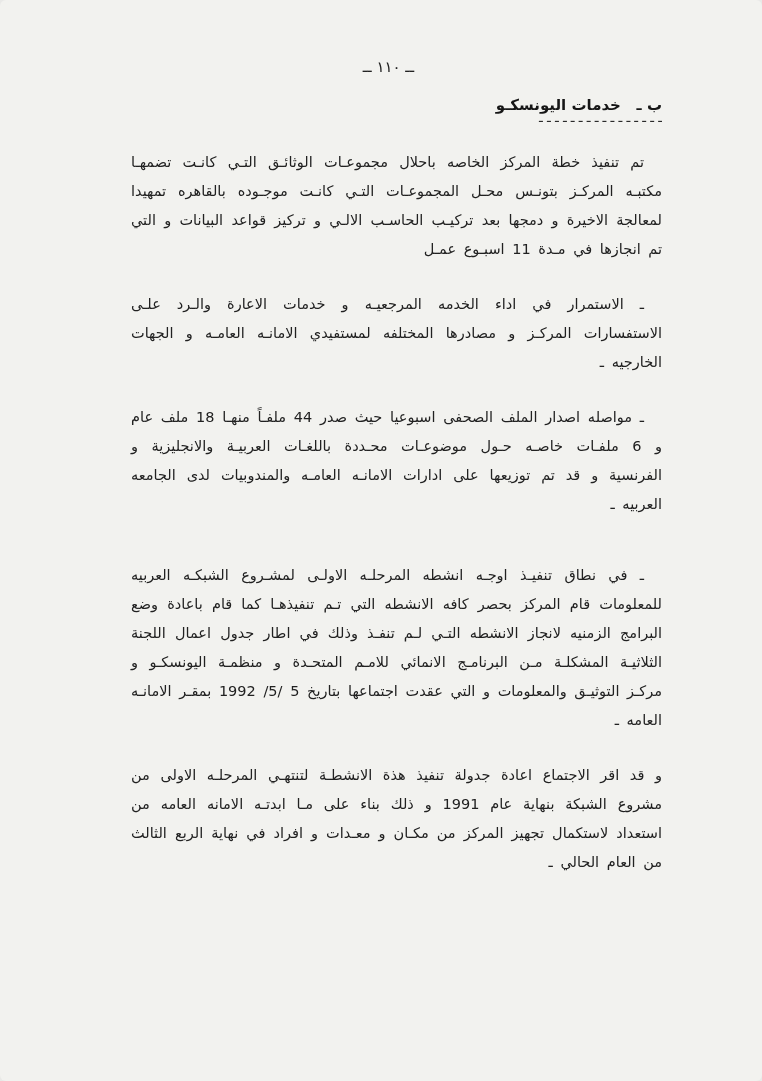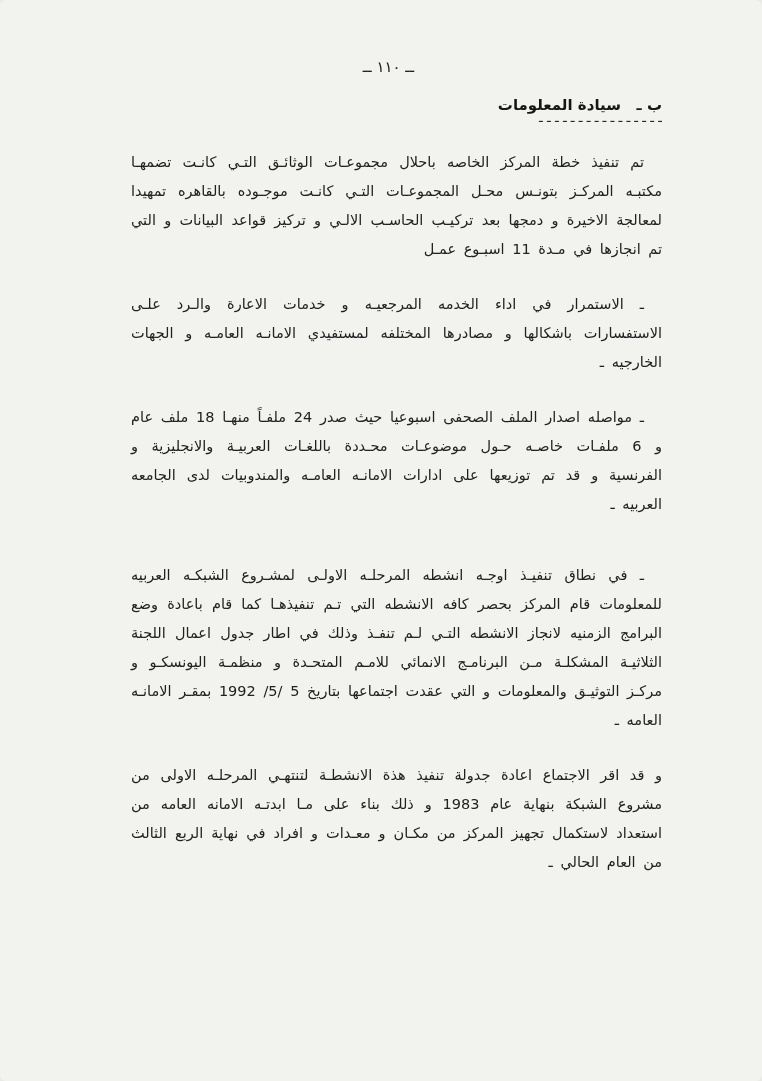--- a/index.html
+++ b/index.html
@@ -68,36 +68,36 @@
 </style>
 </head>
 <body>
 
 <div class="page">
 
   <div class="page-number">ــ  ١١٠  ــ</div>
 
   <div class="section-block">
     <div class="section-header">
-      <div class="section-title">ب ـ   سيادة المعلومات</div>
+      <div class="section-title">ب ـ   خدمات اليونسكـو</div>
       <div class="section-underline">ـ ـ ـ ـ ـ ـ ـ ـ ـ ـ ـ ـ ـ ـ ـ ـ</div>
     </div>
 
     <div class="spacer-lg"></div>
 
     <p class="para indent">تم تنفيذ خطة المركز الخاصه باحلال مجموعـات الوثائـق التـي كانـت تضمهـا مكتبـه المركـز بتونـس محـل المجموعـات التـي كانـت موجـوده بالقاهره تمهيدا لمعالجة الاخيرة و دمجها بعد تركيـب الحاسـب الالـي و تركيز قواعد البيانات و التي تم انجازها في مـدة 11 اسبـوع عمـل</p>
 
-    <p class="para indent">ـ الاستمرار في اداء الخدمه المرجعيـه و خدمات الاعارة والـرد علـى الاستفسارات باشكالها و مصادرها المختلفه لمستفيدي الامانـه العامـه و الجهات الخارجيه ـ</p>
+    <p class="para indent">ـ الاستمرار في اداء الخدمه المرجعيـه و خدمات الاعارة والـرد علـى الاستفسارات المركـز و مصادرها المختلفه لمستفيدي الامانـه العامـه و الجهات الخارجيه ـ</p>
 
-    <p class="para indent">ـ مواصله اصدار الملف الصحفى اسبوعيا حيث صدر 24 ملفـاً منهـا 18 ملف عام و 6 ملفـات خاصـه حـول موضوعـات محـددة باللغـات العربيـة والانجليزية و الفرنسية و قد تم توزيعها على ادارات الامانـه العامـه والمندوبيات لدى الجامعه العربيه ـ</p>
+    <p class="para indent">ـ مواصله اصدار الملف الصحفى اسبوعيا حيث صدر 44 ملفـاً منهـا 18 ملف عام و 6 ملفـات خاصـه حـول موضوعـات محـددة باللغـات العربيـة والانجليزية و الفرنسية و قد تم توزيعها على ادارات الامانـه العامـه والمندوبيات لدى الجامعه العربيه ـ</p>
   </div>
 
   <div class="section-block">
 
     <div class="spacer-lg"></div>
 
     <p class="para indent">ـ في نطاق تنفيـذ اوجـه انشطه المرحلـه الاولـى لمشـروع الشبكـه العربيه للمعلومات قام المركز بحصر كافه الانشطه التي تـم تنفيذهـا كما قام باعادة وضع البرامج الزمنيه لانجاز الانشطه التـي لـم تنفـذ وذلك في اطار جدول اعمال اللجنة الثلاثيـة المشكلـة مـن البرنامـج الانمائي للامـم المتحـدة و منظمـة اليونسكـو و مركـز التوثيـق والمعلومات و التي عقدت اجتماعها بتاريخ 5 /5/ 1992 بمقـر الامانـه العامه ـ</p>
 
-    <p class="para">و قد اقر الاجتماع اعادة جدولة تنفيذ هذة الانشطـة لتنتهـي المرحلـه الاولى من مشروع الشبكة بنهاية عام 1983 و ذلك بناء على مـا ابدتـه الامانه العامه من استعداد لاستكمال تجهيز المركز من مكـان و معـدات و افراد في نهاية الربع الثالث من العام الحالي ـ</p>
+    <p class="para">و قد اقر الاجتماع اعادة جدولة تنفيذ هذة الانشطـة لتنتهـي المرحلـه الاولى من مشروع الشبكة بنهاية عام 1991 و ذلك بناء على مـا ابدتـه الامانه العامه من استعداد لاستكمال تجهيز المركز من مكـان و معـدات و افراد في نهاية الربع الثالث من العام الحالي ـ</p>
 
   </div>
 
 </div>
 
 </body></html>

